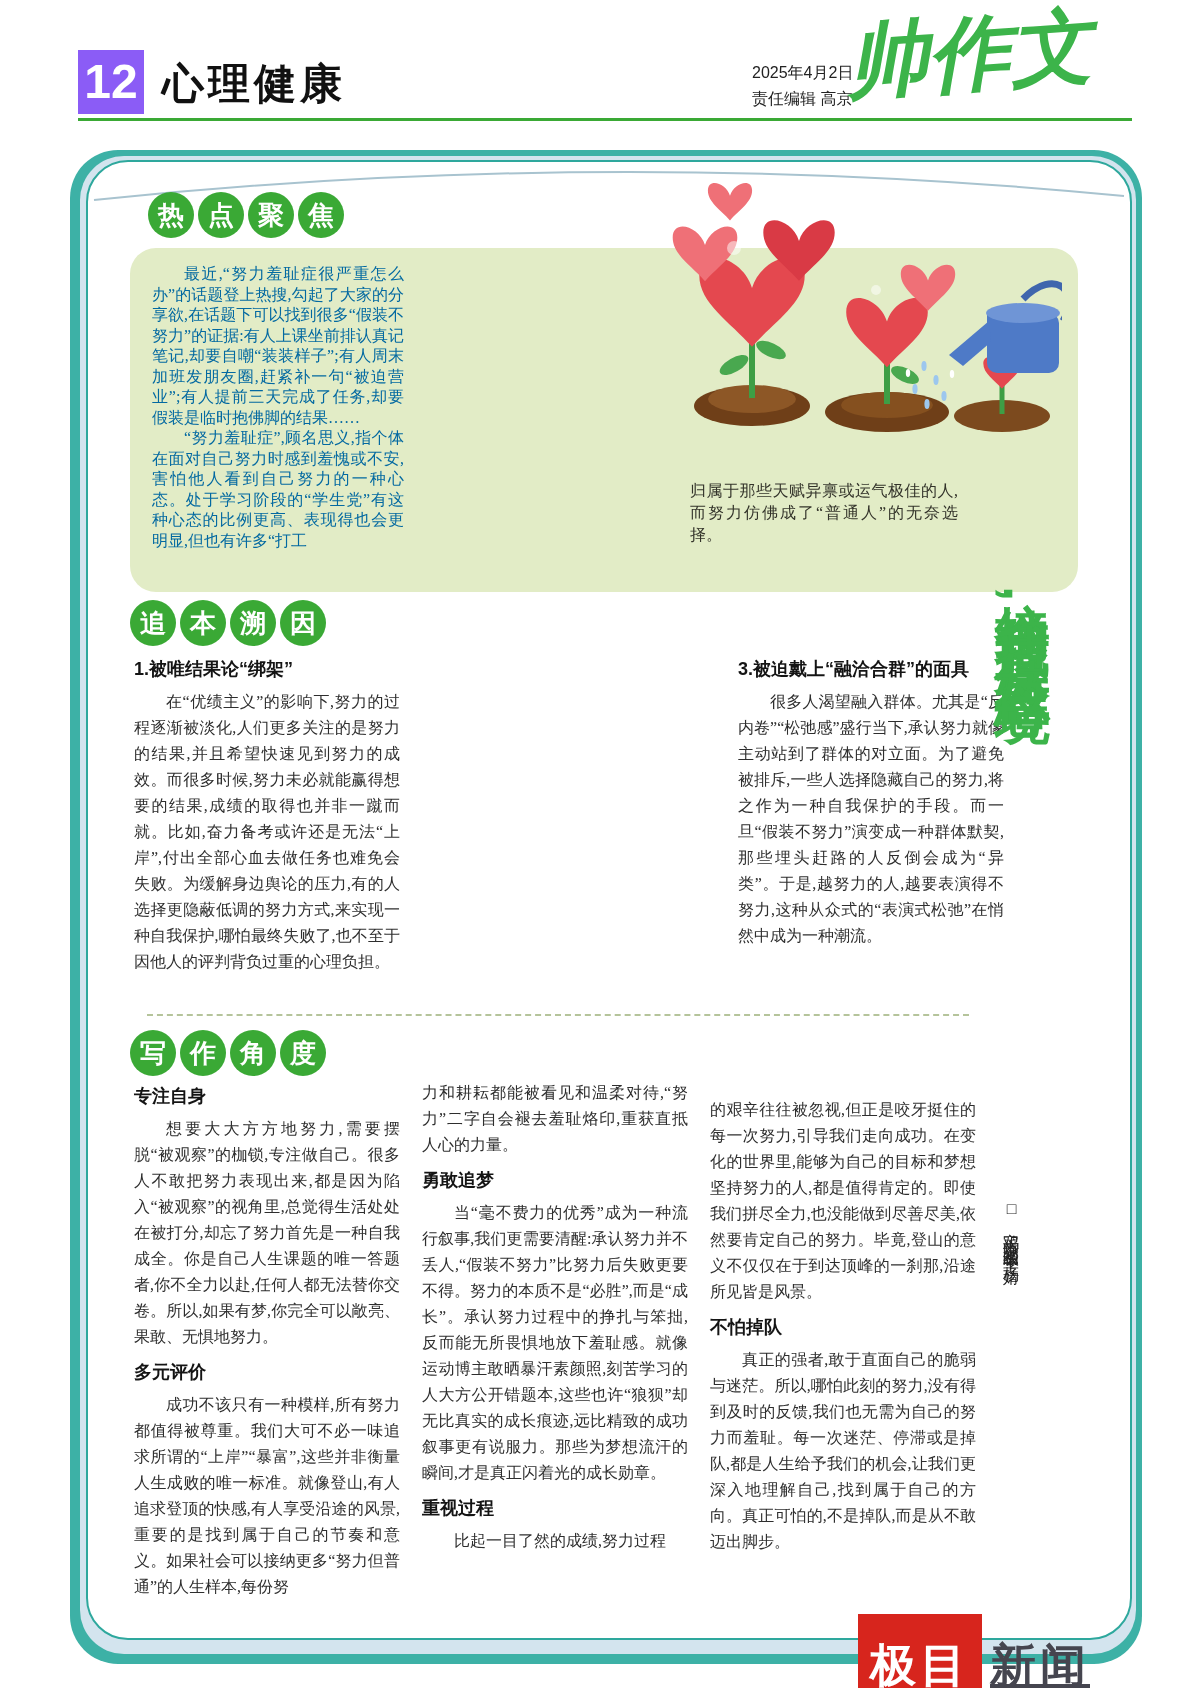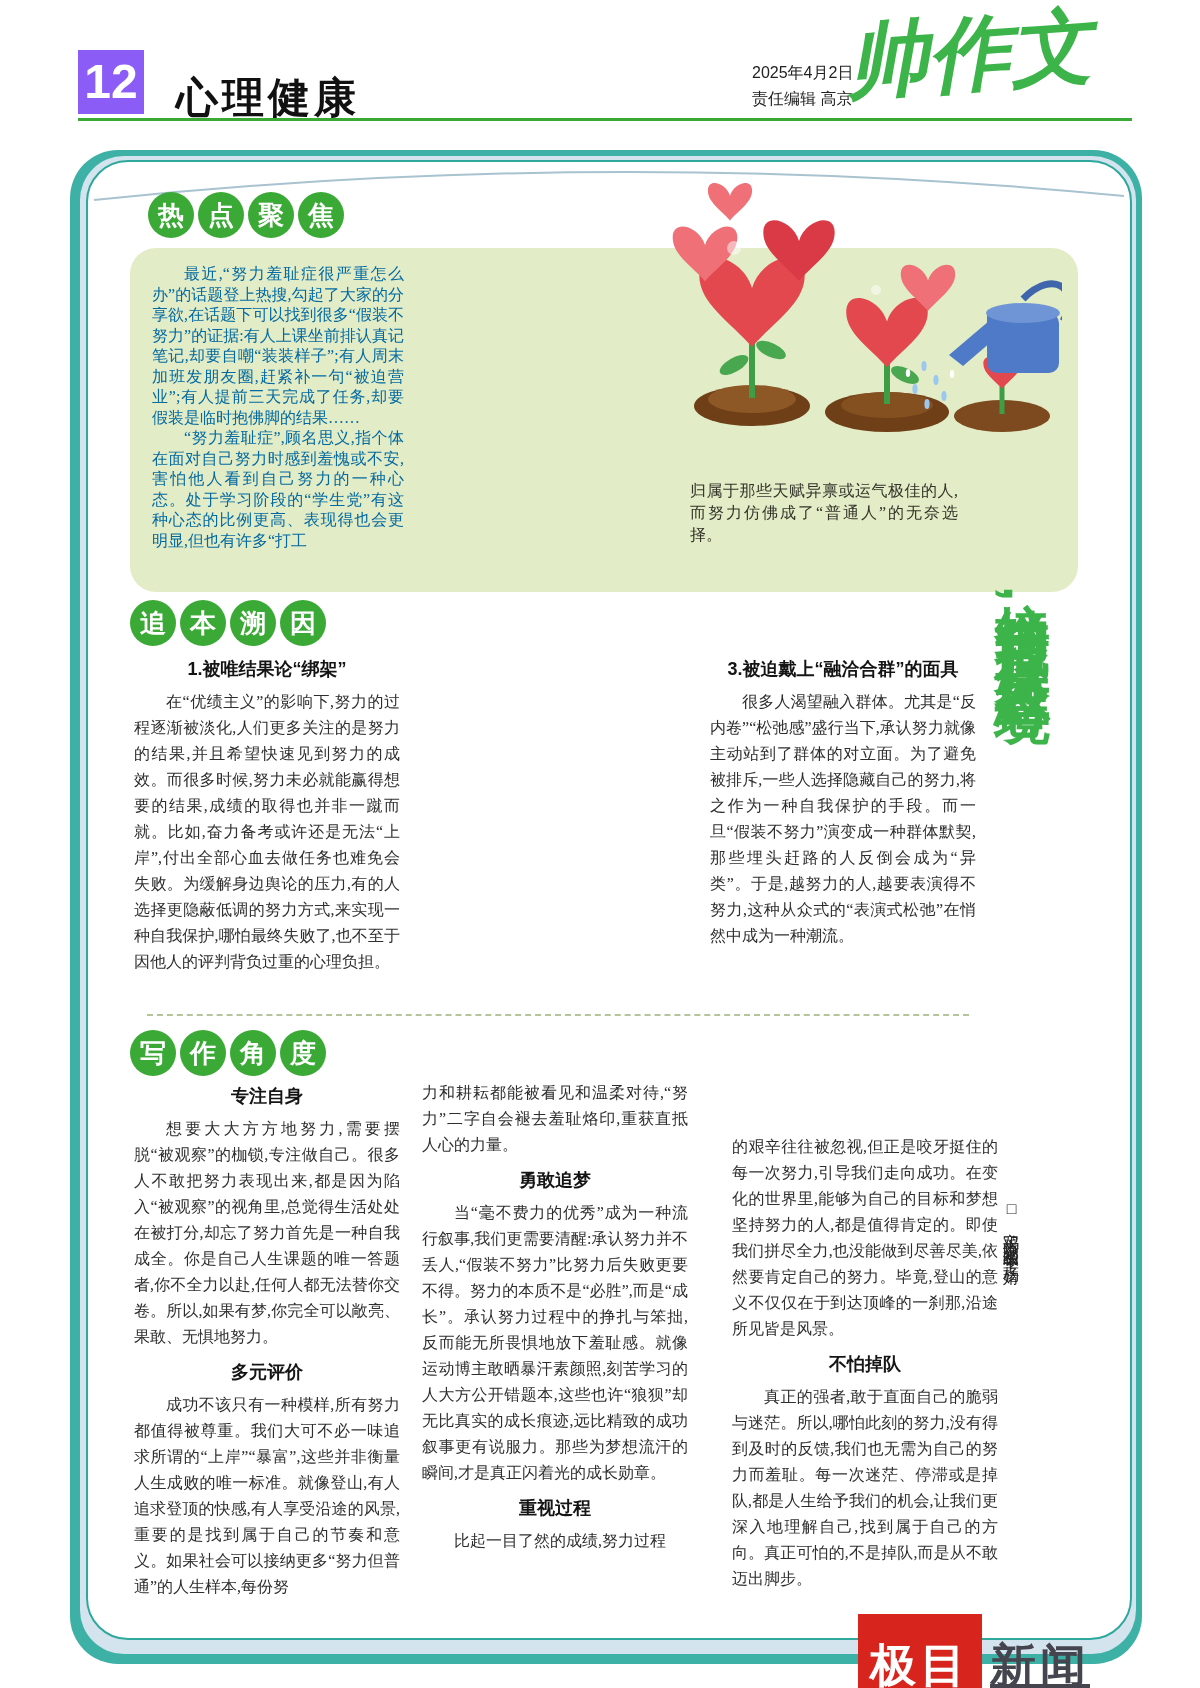--- a/index.html
+++ b/index.html
@@ -4,21 +4,21 @@
 <style>
   html,body{margin:0;padding:0;}
   body{
     position:relative;width:1200px;height:1688px;
     background:#ffffff;overflow:hidden;
     font-family:"Liberation Sans",sans-serif;
   }
   
   .pageno-box{position:absolute;left:78px;top:50px;width:66px;height:64px;background:#8b5cf6;}
   .pageno-box span{display:block;width:100%;text-align:center;font:bold 48px/64px "Liberation Sans",sans-serif;color:#fff;}
-  .section-title{position:absolute;left:160px;top:58px;margin:16px;font:bold 42px/48px "Liberation Sans",sans-serif;color:#111;letter-spacing:4px;}
+  .section-title{position:absolute;left:160px;top:58px;margin:2px;font:bold 42px/48px "Liberation Sans",sans-serif;color:#111;letter-spacing:4px;}
   .pubinfo{position:absolute;left:752px;top:60px;font:16px/26px "Liberation Sans",sans-serif;color:#222;}
   .brand{position:absolute;left:846px;top:14px;font:bold italic 82px/1 "Liberation Serif",serif;color:#3cb44a;transform:rotate(-4deg);z-index:5;}
   .header-rule{position:absolute;left:78px;top:118px;width:1054px;height:3px;background:#3aa935;}
   
   .cover{position:absolute;left:70px;top:150px;width:1072px;height:1514px;border-radius:48px;background:#3db1a6;}
   .stack{position:absolute;left:80px;top:156px;width:1056px;height:1498px;border-radius:44px;background:#d3e4ee;}
   .page{position:absolute;left:86px;top:160px;width:1046px;height:1480px;border-radius:42px;background:#fff;border:2px solid #2ea89d;box-sizing:border-box;}
   .page-curve{position:absolute;left:0;top:2px;}
   
   .badge{position:absolute;display:flex;gap:4px;}
@@ -30,21 +30,21 @@
     color:#0369a1;text-align:justify;}
   .kcol p{margin:0;text-indent:2em;}
   .kcol p.lead{text-indent:0;}
   .caption{position:absolute;width:268px;font-family:"Liberation Serif",serif;font-size:16px;line-height:22px;color:#33332a;text-align:justify;}
   .illus{position:absolute;left:584px;top:6px;}
   
   .col{position:absolute;width:266px;font-family:"Liberation Serif",serif;font-size:16px;line-height:26px;
     color:#2e2e2e;text-align:justify;}
   .col p{margin:0;text-indent:2em;}
   .col p.lead{text-indent:0;}
-  .col h3{font:bold 18px/24px "Liberation Sans",sans-serif;text-align:center;margin:10px 0 8px;color:#141414;}
+  .col h3{font:bold 18px/24px "Liberation Sans",sans-serif;text-align:left;margin:10px 0 8px;color:#141414;}
   .col h3:first-child{margin-top:0;}
   .dashes{position:absolute;left:59px;top:852px;width:822px;border-top:2px dashed #b5c49b;}
   
   .headline{position:absolute;left:899px;top:396px;writing-mode:vertical-rl;
     font:bold 55px/72px "Liberation Sans",sans-serif;color:#3cb44a;letter-spacing:7px;}
   .byline{position:absolute;left:912px;top:1038px;writing-mode:vertical-rl;
     font:16px/22px "Liberation Sans",sans-serif;color:#222;letter-spacing:3px;}
   
   .jimu{position:absolute;left:858px;top:1614px;display:flex;align-items:center;z-index:20;}
   .jimu .red{background:#d7251d;color:#fff;font:bold 46px/62px "Liberation Sans",sans-serif;padding:20px 12px;letter-spacing:4px;}
@@ -144,21 +144,21 @@
     <span>追</span>
     <span>本</span>
     <span>溯</span>
     <span>因</span>
   </div>
 
   <div class="col" style="left:46px;top:495px;">
     <h3>1.被唯结果论“绑架”</h3>
     <p>在“优绩主义”的影响下,努力的过程逐渐被淡化,人们更多关注的是努力的结果,并且希望快速见到努力的成效。而很多时候,努力未必就能赢得想要的结果,成绩的取得也并非一蹴而就。比如,奋力备考或许还是无法“上岸”,付出全部心血去做任务也难免会失败。为缓解身边舆论的压力,有的人选择更隐蔽低调的努力方式,来实现一种自我保护,哪怕最终失败了,也不至于因他人的评判背负过重的心理负担。</p>
   </div>
-  <div class="col" style="left:622px;top:495px;">
+  <div class="col" style="left:650px;top:495px;">
     <h3>3.被迫戴上“融洽合群”的面具</h3>
     <p>很多人渴望融入群体。尤其是“反内卷”“松弛感”盛行当下,承认努力就像主动站到了群体的对立面。为了避免被排斥,一些人选择隐藏自己的努力,将之作为一种自我保护的手段。而一旦“假装不努力”演变成一种群体默契,那些埋头赶路的人反倒会成为“异类”。于是,越努力的人,越要表演得不努力,这种从众式的“表演式松弛”在悄然中成为一种潮流。</p>
   </div>
 
   <div class="dashes"></div>
 
   <div class="badge" style="left:42px;top:868px;">
     <span>写</span>
     <span>作</span>
     <span>角</span>
@@ -173,21 +173,21 @@
   </div>
 
   <div class="col" style="left:334px;top:918px;">
     <p class="lead">力和耕耘都能被看见和温柔对待,“努力”二字自会褪去羞耻烙印,重获直抵人心的力量。</p>
     <h3>勇敢追梦</h3>
     <p>当“毫不费力的优秀”成为一种流行叙事,我们更需要清醒:承认努力并不丢人,“假装不努力”比努力后失败更要不得。努力的本质不是“必胜”,而是“成长”。承认努力过程中的挣扎与笨拙,反而能无所畏惧地放下羞耻感。就像运动博主敢晒暴汗素颜照,刻苦学习的人大方公开错题本,这些也许“狼狈”却无比真实的成长痕迹,远比精致的成功叙事更有说服力。那些为梦想流汗的瞬间,才是真正闪着光的成长勋章。</p>
     <h3>重视过程</h3>
     <p>比起一目了然的成绩,努力过程</p>
   </div>
 
-  <div class="col" style="left:622px;top:972px;margin-left:22px;">
+  <div class="col" style="left:622px;top:935px;">
     <p class="lead">的艰辛往往被忽视,但正是咬牙挺住的每一次努力,引导我们走向成功。在变化的世界里,能够为自己的目标和梦想坚持努力的人,都是值得肯定的。即使我们拼尽全力,也没能做到尽善尽美,依然要肯定自己的努力。毕竟,登山的意义不仅仅在于到达顶峰的一刹那,沿途所见皆是风景。</p>
     <h3>不怕掉队</h3>
     <p>真正的强者,敢于直面自己的脆弱与迷茫。所以,哪怕此刻的努力,没有得到及时的反馈,我们也无需为自己的努力而羞耻。每一次迷茫、停滞或是掉队,都是人生给予我们的机会,让我们更深入地理解自己,找到属于自己的方向。真正可怕的,不是掉队,而是从不敢迈出脚步。</p>
   </div>
 
   <div class="headline">接纳自我,保持轻盈心境</div>
   <div class="byline">□宝鸡市陈仓初级中学 杨婧</div>
 
 </div>
 

